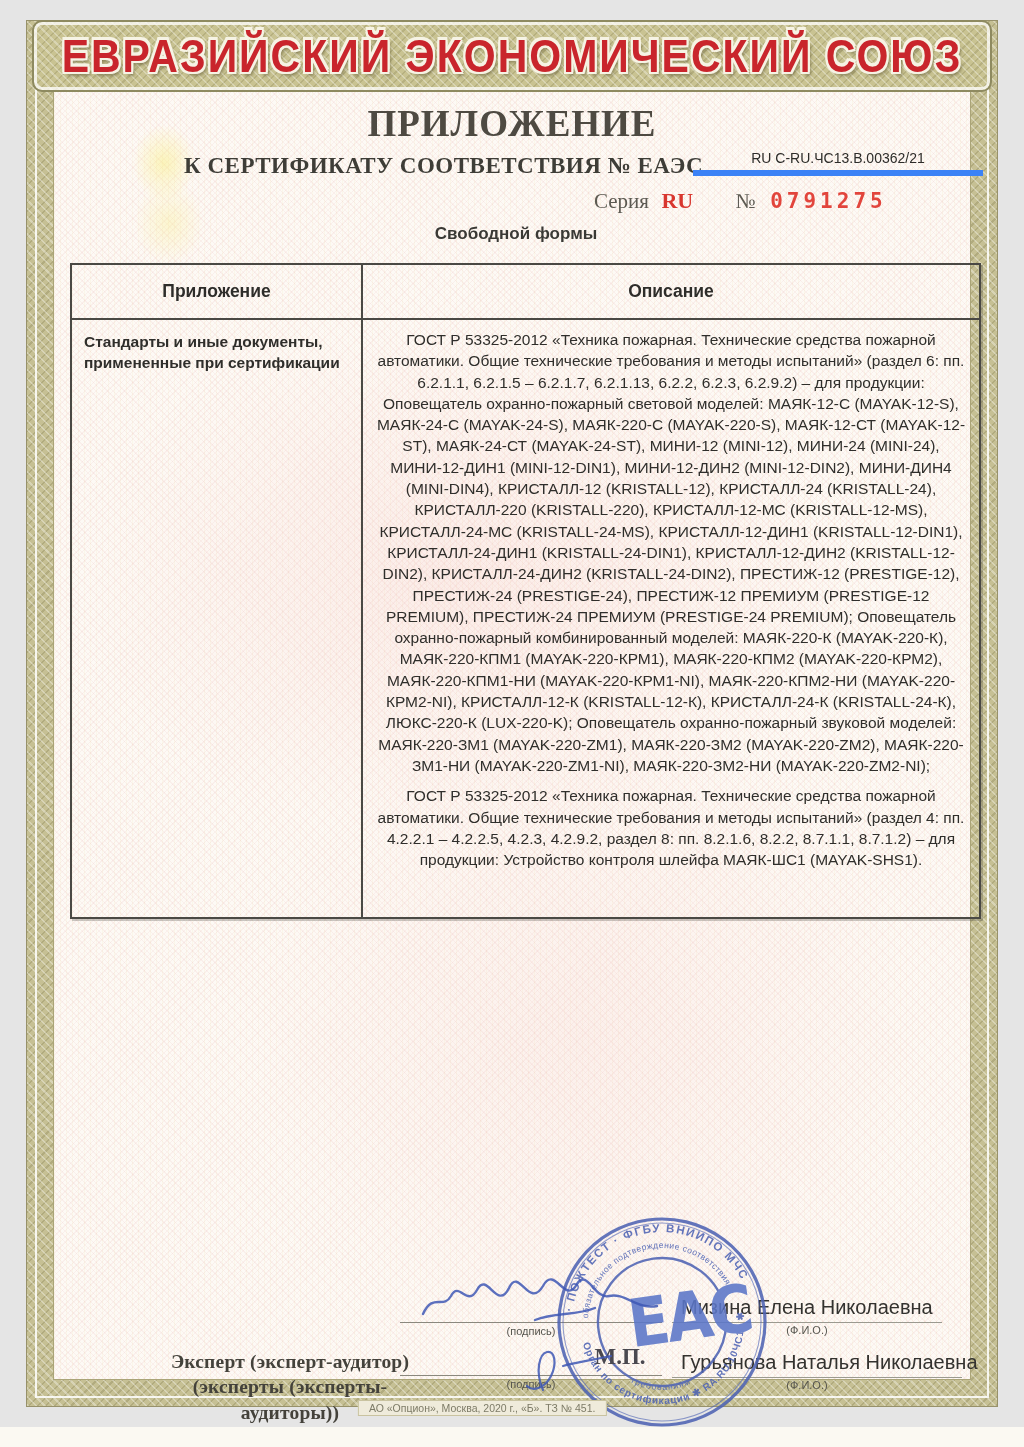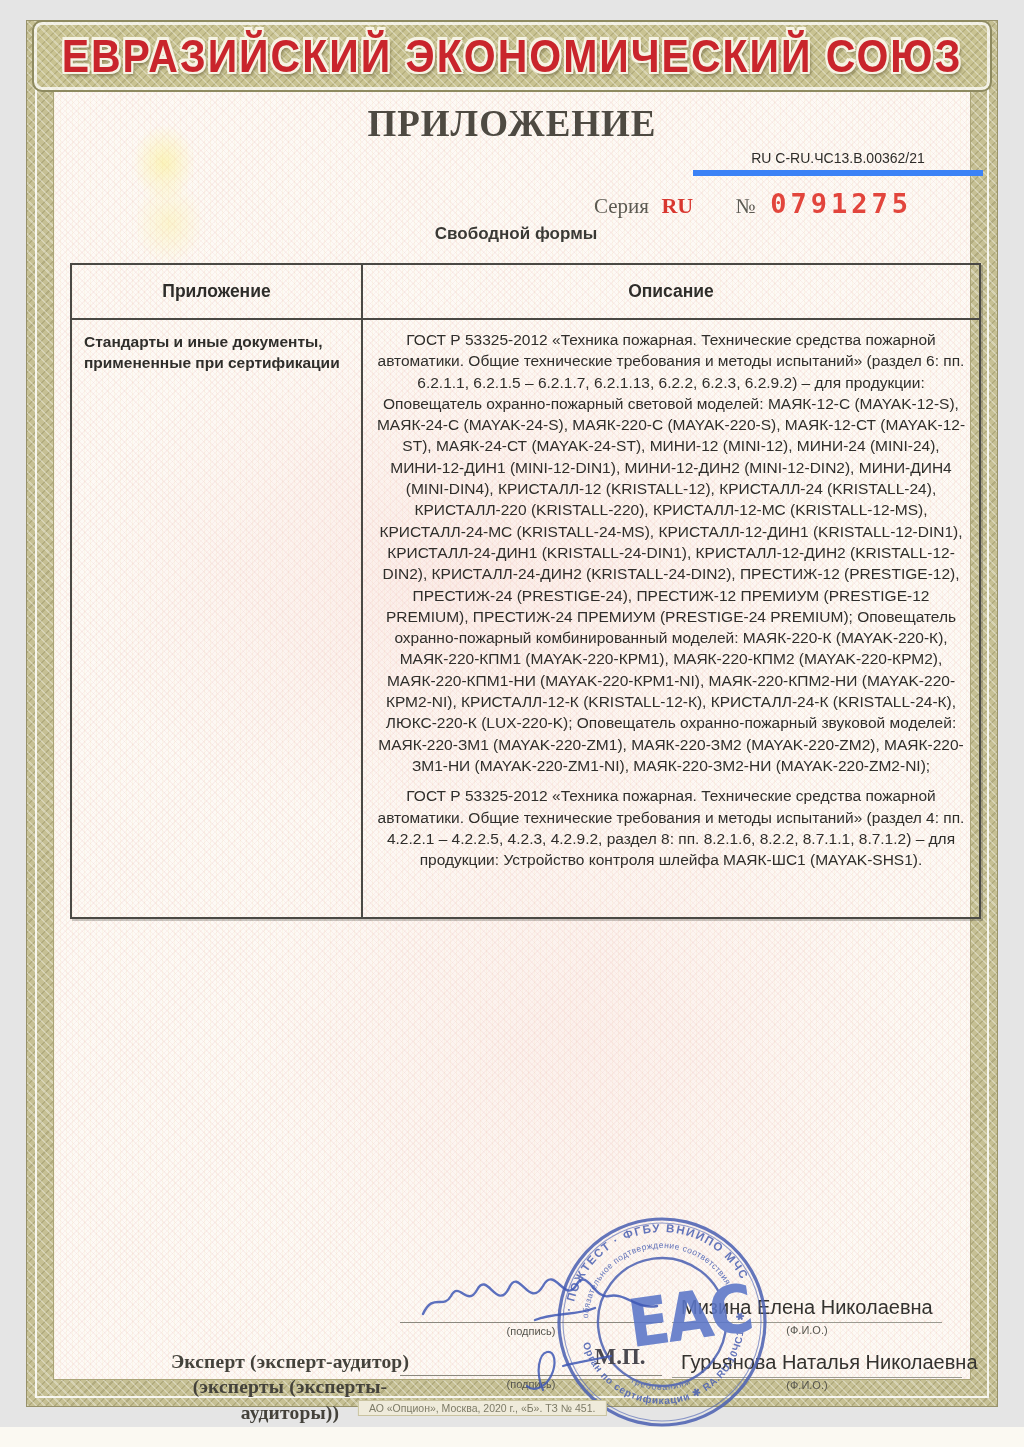--- a/index.html
+++ b/index.html
@@ -45,21 +45,21 @@
     font-family:"Liberation Serif",serif;font-weight:bold;font-size:37px;color:#4e4a42;letter-spacing:1px;}
   .cert-line-label{position:absolute;left:184px;top:153px;
     font-family:"Liberation Serif",serif;font-weight:bold;font-size:23px;color:#3e3d37;letter-spacing:0.5px;}
   .cert-number{position:absolute;left:693px;top:150px;width:290px;text-align:center;
     font-family:"Liberation Sans",sans-serif;font-size:14px;color:#2d2c29;
     border-bottom:6px solid #3b82f6;padding-bottom:4px;}
   .series-row{position:absolute;left:594px;top:188px;white-space:nowrap;}
   .series-label{font-family:"Liberation Serif",serif;font-size:21px;color:#5c5a52;}
   .series-value{font-family:"Liberation Serif",serif;font-weight:bold;font-size:22px;color:#d8362e;margin-left:8px;}
   .num-sign{font-family:"Liberation Serif",serif;font-size:21px;color:#5c5a52;margin-left:38px;}
-  .num-value{font-family:"DejaVu Sans Mono",monospace;font-weight:bold;font-size:27px;color:#e2453c;letter-spacing:4px;margin-left:10px;}
+  .num-value{font-family:"DejaVu Sans Mono",monospace;font-weight:bold;font-size:21px;color:#e2453c;letter-spacing:4px;margin-left:10px;}
   .form-type{position:absolute;left:8px;right:0;top:224px;text-align:center;
     font-family:"Liberation Sans",sans-serif;font-weight:bold;font-size:17px;color:#3a3935;}
 
   
   .cert-table{position:absolute;left:70px;top:263px;width:907px;height:652px;
     border:2px solid #4a4944;box-shadow:2px 2px 0 rgba(82,80,72,0.30);
     display:grid;grid-template-columns:291px 1fr;grid-template-rows:55px 1fr;background:transparent;}
   .th{display:flex;align-items:center;justify-content:center;
     font-weight:bold;font-size:17.5px;color:#2e2d2a;}
   .bcell{font-size:15.5px;color:#2f2e2b;line-height:1.36;}
@@ -106,20 +106,21 @@
   <div class="frame">
     <div class="frame-inner"></div>
   </div>
 
   <div class="banner">
     <div class="banner-title">ЕВРАЗИЙСКИЙ ЭКОНОМИЧЕСКИЙ СОЮЗ</div>
   </div>
 
   <div class="doc-title">ПРИЛОЖЕНИЕ</div>
 
+  <div class="cert-line-label">К СЕРТИФИКАТУ СООТВЕТСТВИЯ № ЕАЭС</div>
   <div class="cert-number">RU C-RU.ЧС13.В.00362/21</div>
 
   <div class="series-row">
     <span class="series-label">Серия</span>
     <span class="series-value">RU</span>
     <span class="num-sign">№</span>
     <span class="num-value">0791275</span>
   </div>
 
   <div class="form-type">Свободной формы</div>

